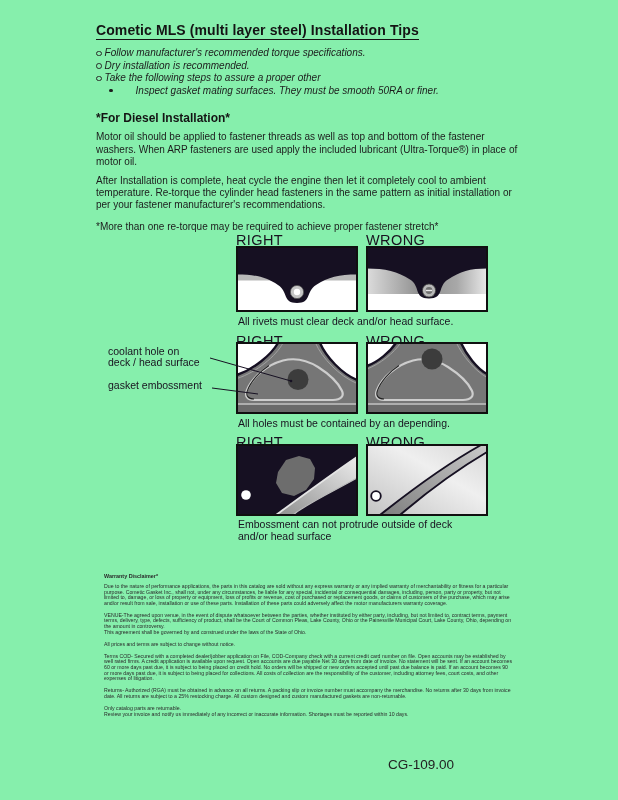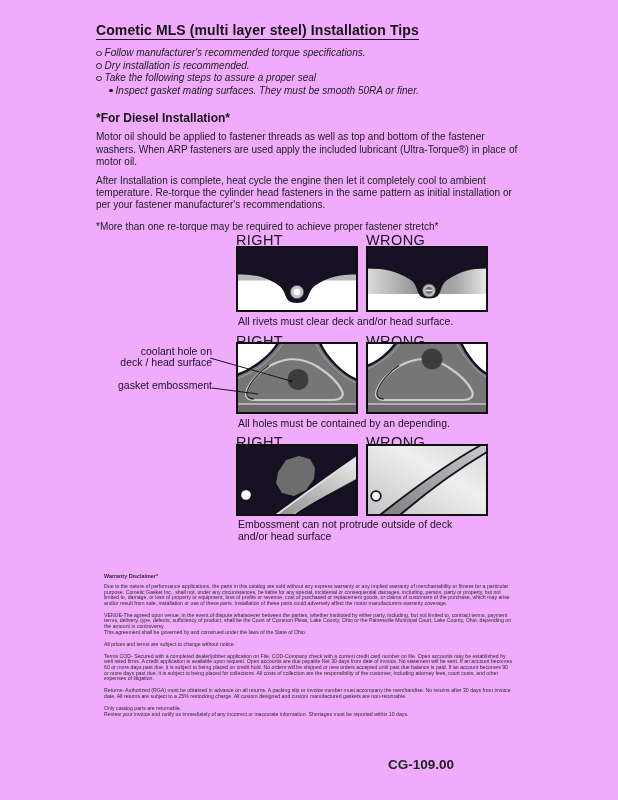--- a/index.html
+++ b/index.html
@@ -1,64 +1,64 @@
 <!DOCTYPE html>
 <html><head>
 <meta charset="utf-8">
 <style>
   html,body{margin:0;padding:0;background:#ffffff;}
   #page{
-    position:relative;width:618px;height:800px;background:#f0abfc;overflow:hidden;
+    position:relative;width:618px;height:800px;background:#86efac;overflow:hidden;
     font-family:"Liberation Sans","DejaVu Sans",sans-serif;color:#1c1c1c;
   }
   
   .content-top{position:absolute;left:96px;top:21px;width:430px;}
   .title{
     display:inline-block;font-size:14px;font-weight:bold;color:#141414;
     border-bottom:1.6px solid #141414;padding-bottom:1px;margin:0 0 7px 0;letter-spacing:0.1px;
   }
   .brow{display:flex;align-items:flex-start;line-height:12.6px;font-size:10px;font-style:italic;}
   .ob{flex:0 0 auto;width:3.6px;height:3.6px;border:1px solid #2a2a2a;border-radius:50%;margin:3.6px 3px 0 0;}
   .fb{flex:0 0 auto;width:3.6px;height:3.6px;background:#1c1c1c;border-radius:50%;margin:3.8px 3px 0 0;}
-  .sub{margin-left:13px;}
+  .sub{margin-left:13px;gap:20px;}
   .dheading{font-size:12px;font-weight:bold;color:#141414;margin:14px 0 4px 0;}
   .dpara{font-size:10px;line-height:12.4px;margin:6px 0 0 0;width:424px;}
   .dpara.last{margin-top:9px;}
   
   .diagrams{position:absolute;left:0;top:228px;width:618px;height:320px;}
   .panel{position:absolute;display:block;}
   .dlabel{position:absolute;width:122px;font-size:14.5px;line-height:16px;color:#18121f;letter-spacing:0.4px;}
   .caption{position:absolute;font-size:10.5px;line-height:12px;color:#18121f;white-space:pre-line;}
-  .callout{position:absolute;width:104px;text-align:right;font-size:10.5px;line-height:11.3px;color:#18121f;white-space:pre-line;}
+  .callout{position:absolute;width:104px;text-align:left;font-size:10.5px;line-height:11.3px;color:#18121f;white-space:pre-line;}
   .leader{position:absolute;pointer-events:none;z-index:5;}
   
   .legal{position:absolute;left:104px;top:573px;width:410px;color:#2a2a2a;}
   .legal h4{font-size:5.4px;margin:0 0 5px 0;font-weight:bold;}
   .legal p{font-size:5.2px;line-height:5.6px;margin:0 0 6.5px 0;white-space:pre-line;}
-  .pageno{position:absolute;left:388px;top:757px;font-size:13.5px;color:#222;font-weight:bold;}
+  .pageno{position:absolute;left:388px;top:757px;font-size:13.5px;color:#222;}
 </style>
 </head>
 <body>
 
 <div id="page">
 
   <div class="content-top">
     <h1 class="title">Cometic MLS (multi layer steel) Installation Tips</h1>
 
     <div class="brow">
       <span class="ob"></span>
       <span>Follow manufacturer's recommended torque specifications.</span>
     </div>
     <div class="brow">
       <span class="ob"></span>
       <span>Dry installation is recommended.</span>
     </div>
     <div class="brow">
       <span class="ob"></span>
-      <span>Take the following steps to assure a proper seal</span>
+      <span>Take the following steps to assure a proper other</span>
     </div>
     <div class="brow sub">
       <span class="fb"></span>
       <span>Inspect gasket mating surfaces.  They must be smooth 50RA or finer.</span>
     </div>
 
     <div class="dheading">*For Diesel Installation*</div>
     <p class="dpara">Motor oil should be applied to fastener threads as well as top and bottom of the fastener washers. When ARP fasteners are used apply the included lubricant (Ultra-Torque®) in place of motor oil.</p>
     <p class="dpara">After Installation is complete, heat cycle the engine then let it completely cool to ambient temperature. Re-torque the cylinder head fasteners in the same pattern as initial installation or per your fastener manufacturer's recommendations.</p>
     <p class="dpara last">*More than one re-torque may be required to achieve proper fastener stretch*</p>

